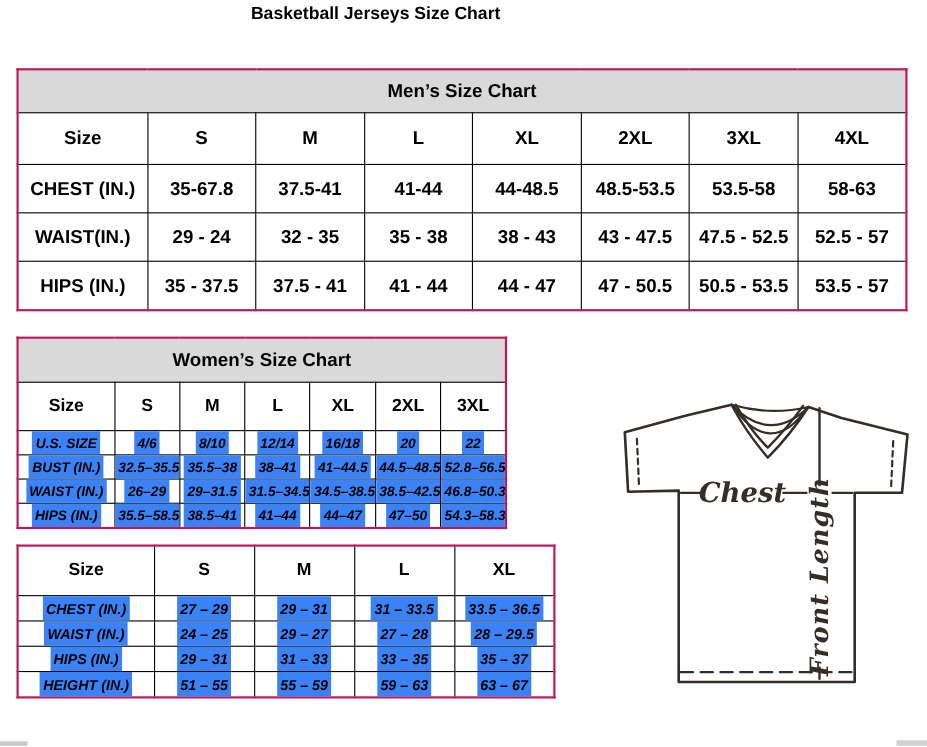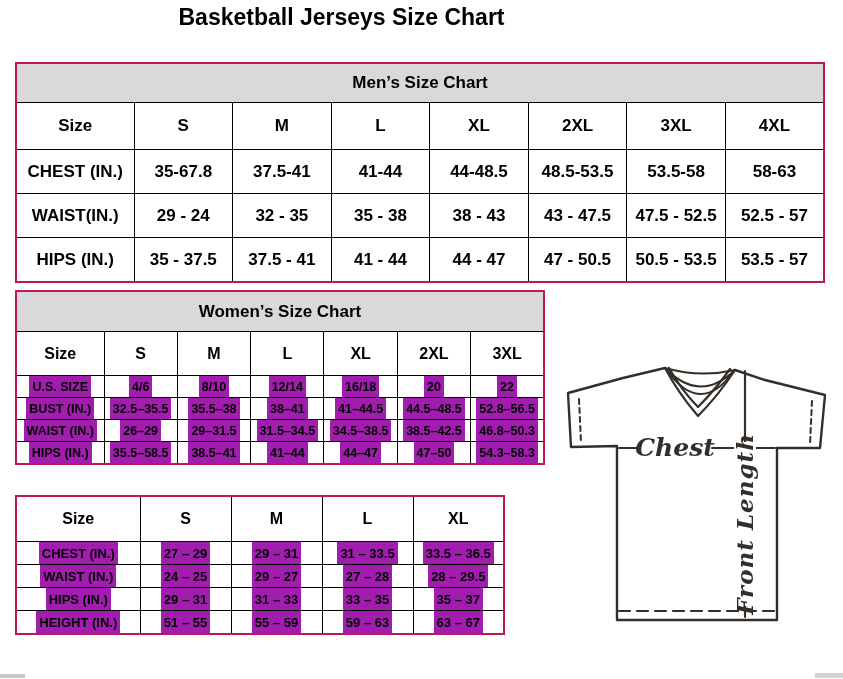--- a/index.html
+++ b/index.html
@@ -2,25 +2,25 @@
 <html><head>
 <meta charset="utf-8">
 <style>
   html,body{margin:0;padding:0;}
   body{
     width:843px;height:679px;position:relative;background:#fff;overflow:hidden;
     font-family:"Liberation Sans", sans-serif;color:#000;
   }
   .page-title{
     position:absolute;top:4px;left:0;width:683px;text-align:center;
-    font-size:23px;font-weight:bold;margin:0;
+    font-size:16px;font-weight:bold;margin:0;
   }
   .tblwrap{position:absolute;}
   .tblwrap.men{left:15px;top:62px;width:810px;}
-  .tblwrap.women{left:15px;top:290px;width:530px;}
+  .tblwrap.women{left:15px;top:306px;width:446px;}
   .tblwrap.youth{left:15px;top:495px;width:490px;}
   table{
     border-collapse:collapse;table-layout:fixed;width:100%;
     border:2px solid #be185d;
   }
   td{
     border:1px solid #000;text-align:center;vertical-align:middle;
     font-weight:bold;padding:0;overflow:hidden;white-space:nowrap;
   }
   tr.bar td{background:#d9d9d9;}
@@ -33,21 +33,21 @@
   .women tr.bar td{height:39px;font-size:17px;}
   .women tr.cols td{height:43px;font-size:16px;}
   .women tr.drow td{height:21px;font-size:12.5px;}
   .women td.rlabel{font-size:11.5px;}
   
   .youth tr.bar td{height:38px;font-size:17px;}
   .youth tr.cols td{height:44px;font-size:16px;}
   .youth tr.drow td{height:22px;font-size:13px;}
   .youth td.rlabel{font-size:12px;}
   
-  .women .t,.youth .t{background:#a21caf;padding:16px 3px;}
+  .women .t,.youth .t{background:#3b82f6;padding:16px 3px;font-style:italic;}
   
   .jersey{position:absolute;left:558px;top:358px;}
   .measure-label{
     font-family:"DejaVu Serif", serif;font-style:italic;font-weight:bold;
     fill:#332e29;
   }
   .chest-label{font-size:25px;}
   .front-label{font-size:23px;letter-spacing:1px;}
   .scroll-frag{position:absolute;background:#c9c9c9;}
   .scroll-frag.left{left:0;top:674px;width:25px;height:4px;}

